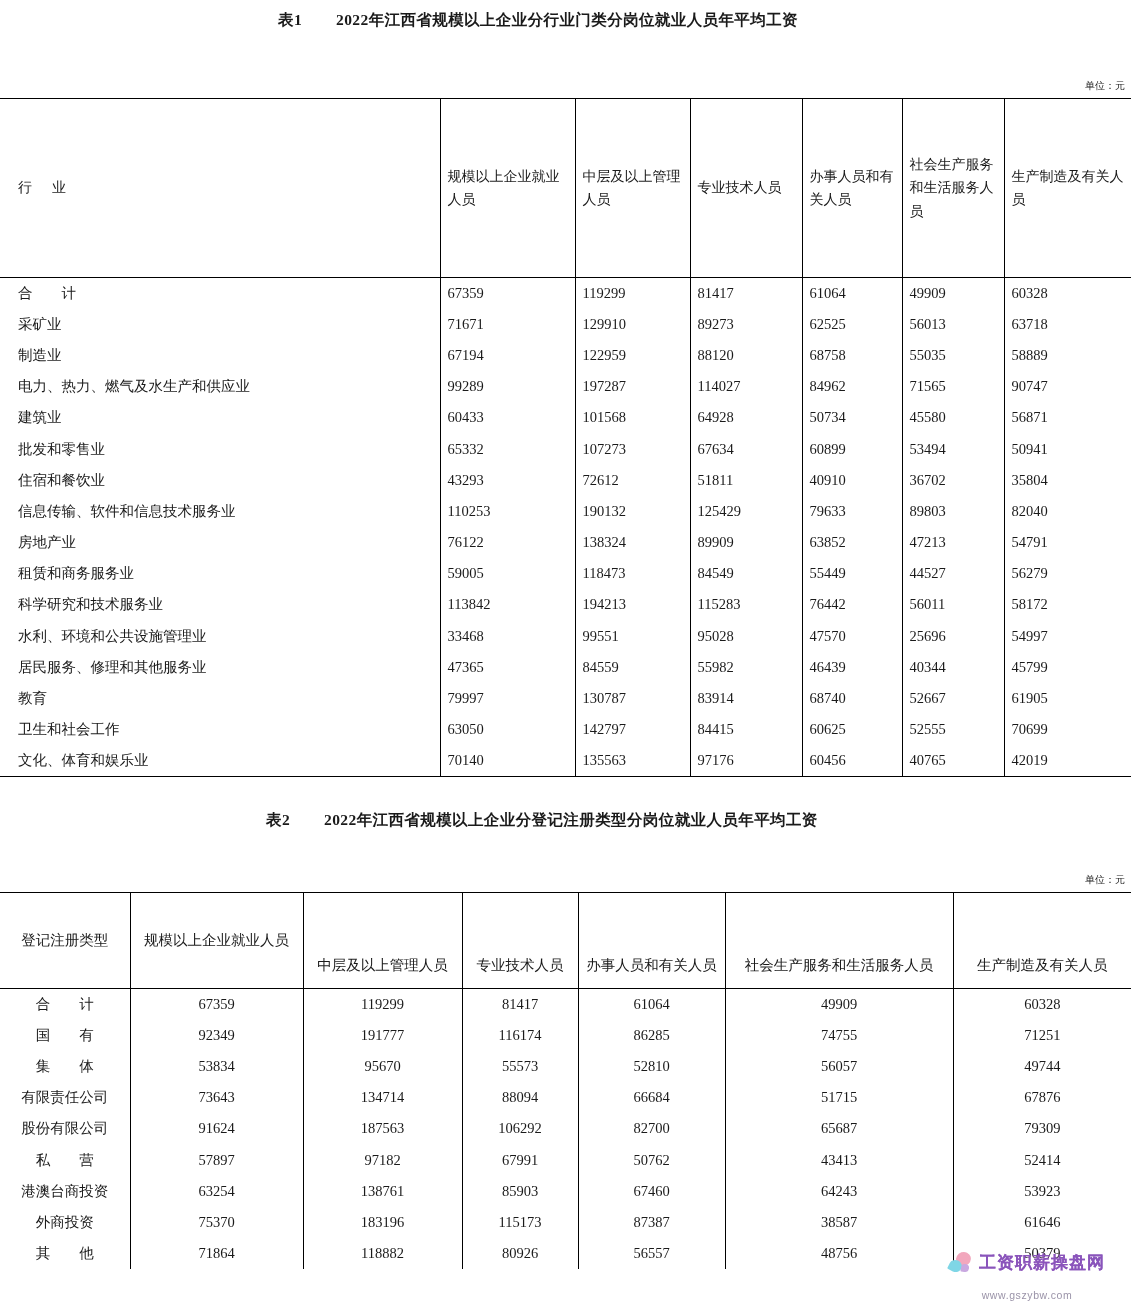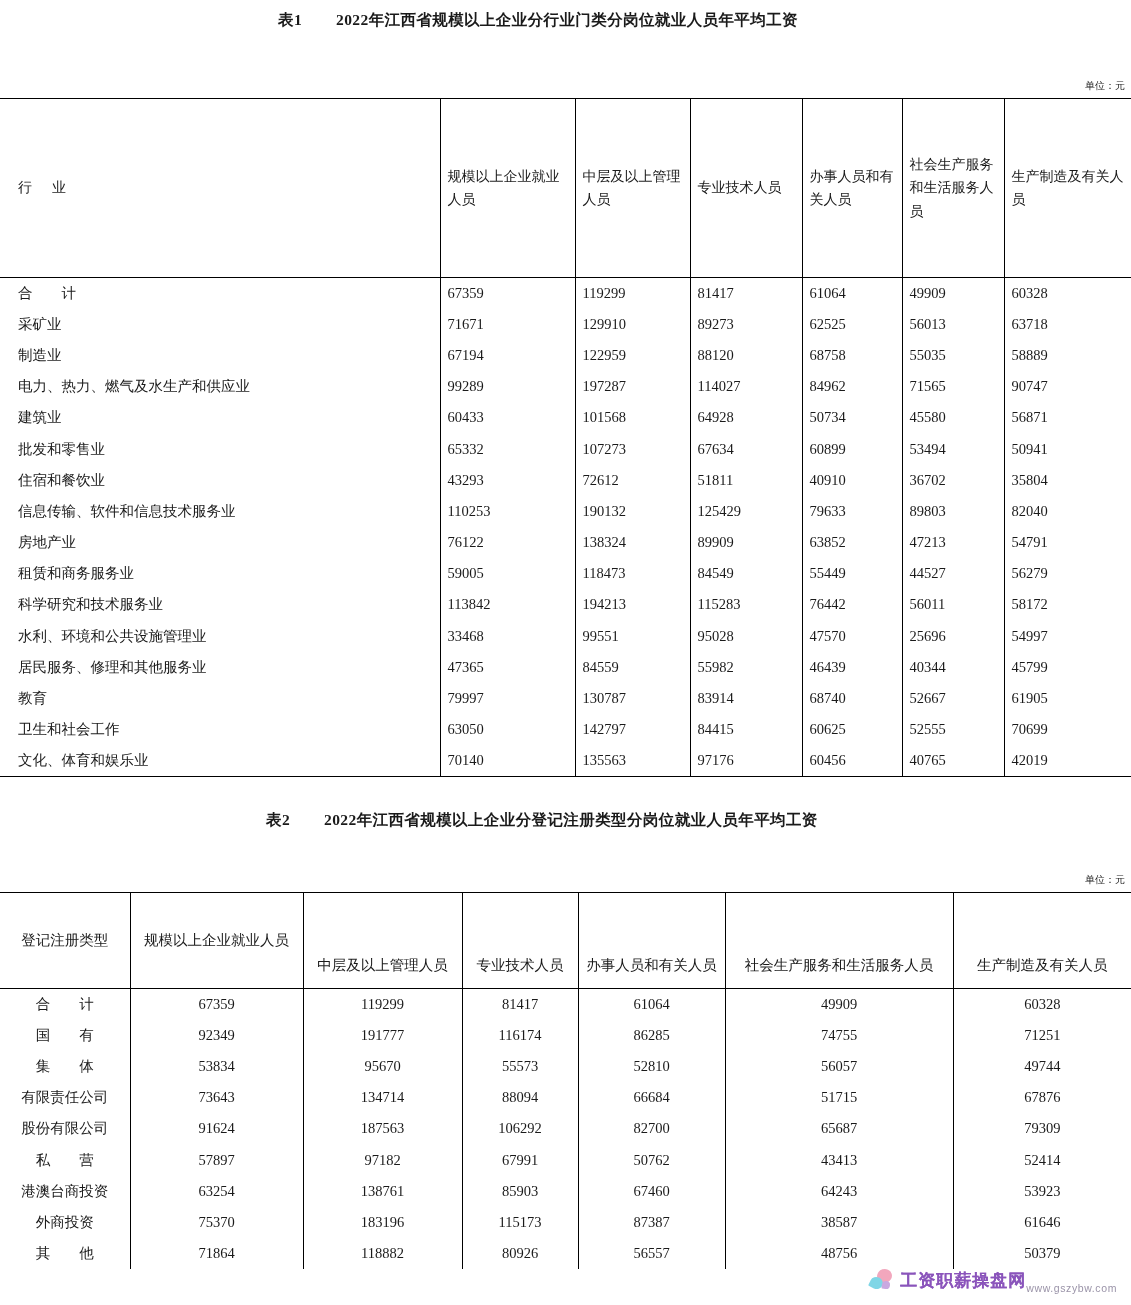--- a/index.html
+++ b/index.html
@@ -107,25 +107,26 @@
     font-size: 14.5px;
     text-align: center;
     white-space: nowrap;
   }
   #t2 td.rowlab { text-align: center; font-size: 14.5px; }
   #t2 td.vline { border-left: 1.1px solid #000; }
 
   
   .watermark {
     position: absolute;
-    right: 14px;
+    right: 20px;
     bottom: 4px;
     width: 168px;
     height: 42px;
     display: flex;
+    flex-direction: column;
     align-items: center;
     justify-content: flex-end;
     pointer-events: none;
   }
   .wm-row { display: flex; align-items: center; }
   .wm-mark { width: 26px; height: 22px; position: relative; margin-right: 4px; }
   .wm-mark i {
     position: absolute; display: block; border-radius: 50% 50% 50% 10%;
   }
   .wm-mark i.a { width: 15px; height: 14px; left: 7px; top: 0;   background: #f2a7bd; transform: rotate(-18deg); }

